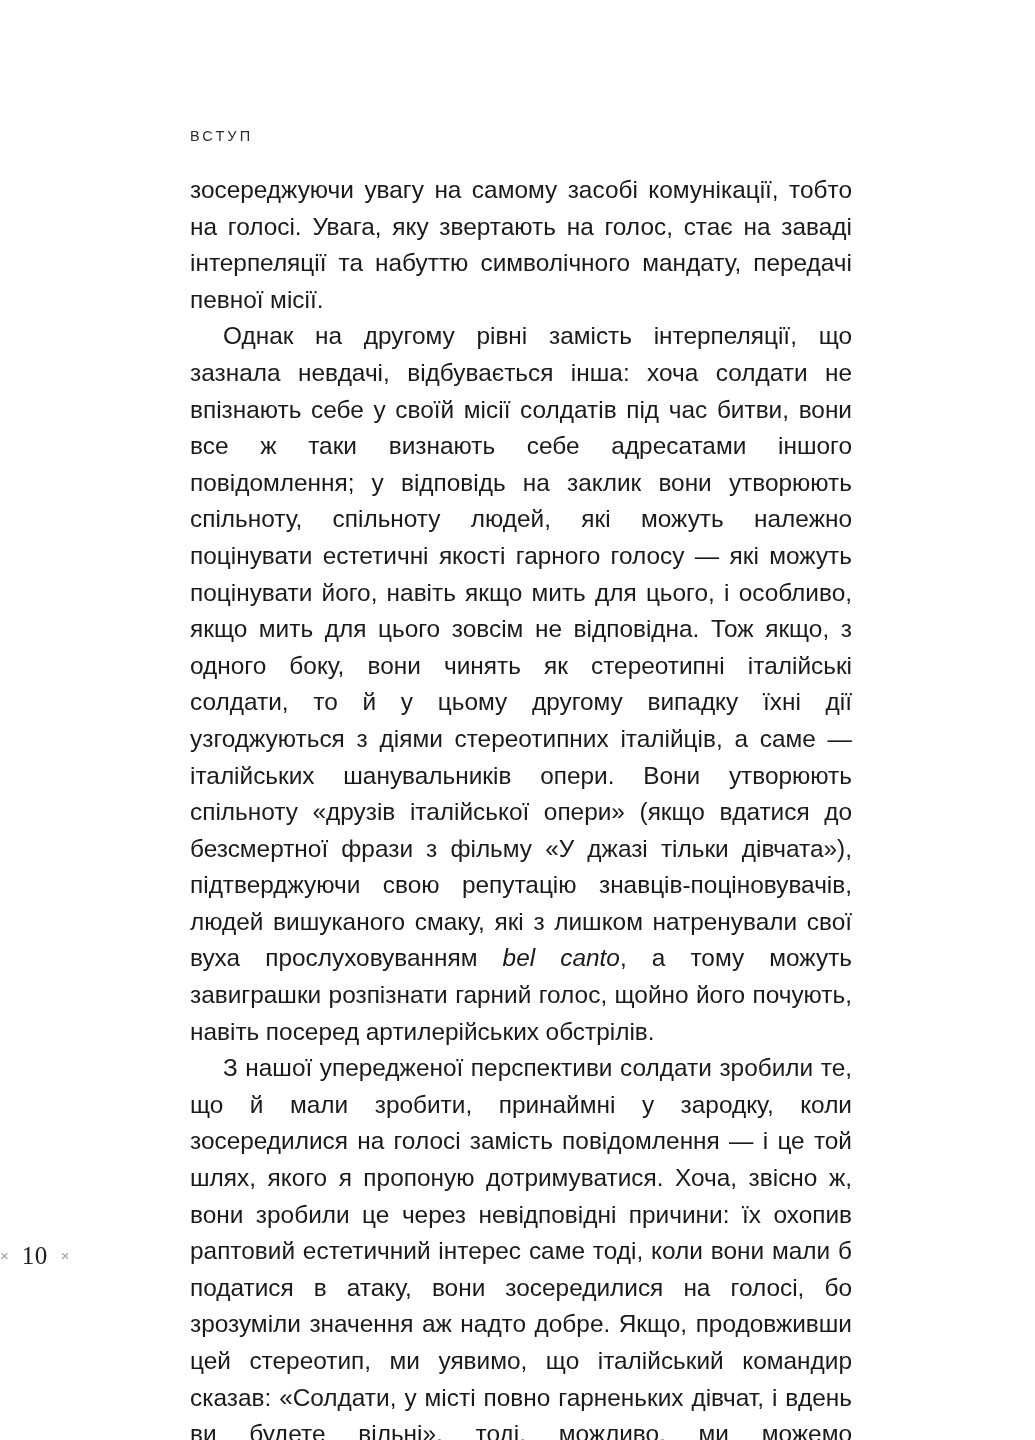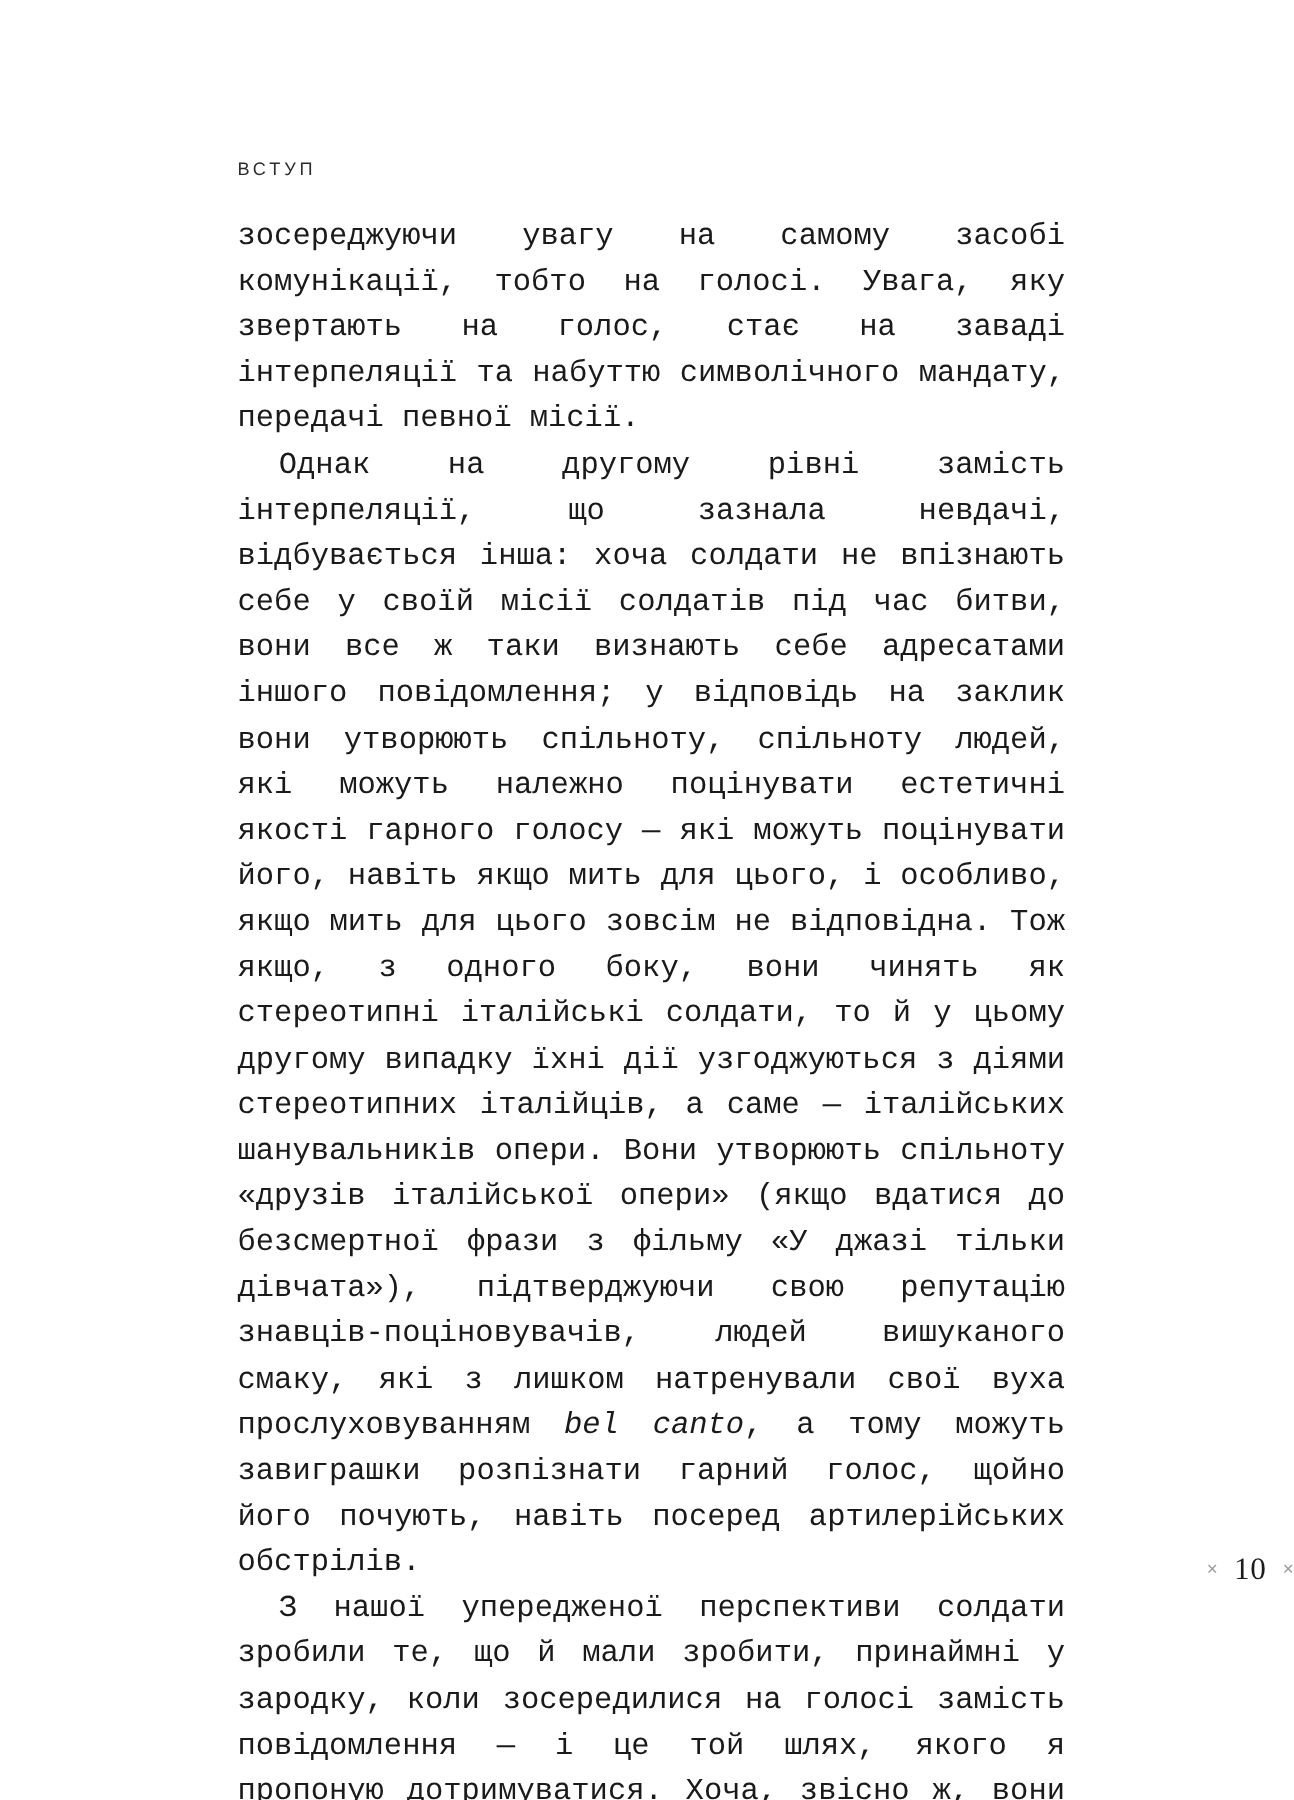--- a/index.html
+++ b/index.html
@@ -35,21 +35,21 @@
   
   .text-block {
     position: absolute;
     left: 190px;
     top: 172px;
     width: 662px;
   }
 
   .para {
     margin: 0;
-    font-family: Liberation Mono, monospace;
+    font-family: Liberation Sans, sans-serif;
     font-size: 24.4px;
     line-height: 36.6px;
     color: #1a1a1a;
     text-align: justify;
     text-justify: inter-word;
     hyphens: manual;
     -webkit-hyphens: manual;
     word-spacing: -0.2px;
   }
 
@@ -60,21 +60,21 @@
   .para .it {
     font-style: italic;
   }
 
   
   .folio {
     position: absolute;
     left: 0;
     right: 0;
     top: 1242px;
-    text-align: right;
+    text-align: left;
     font-family: "Liberation Serif", "DejaVu Serif", serif;
     color: #1c1c1c;
     white-space: nowrap;
   }
 
   .folio .orn {
     display: inline-block;
     font-size: 15px;
     color: #9a9a9a;
     vertical-align: 3px;

